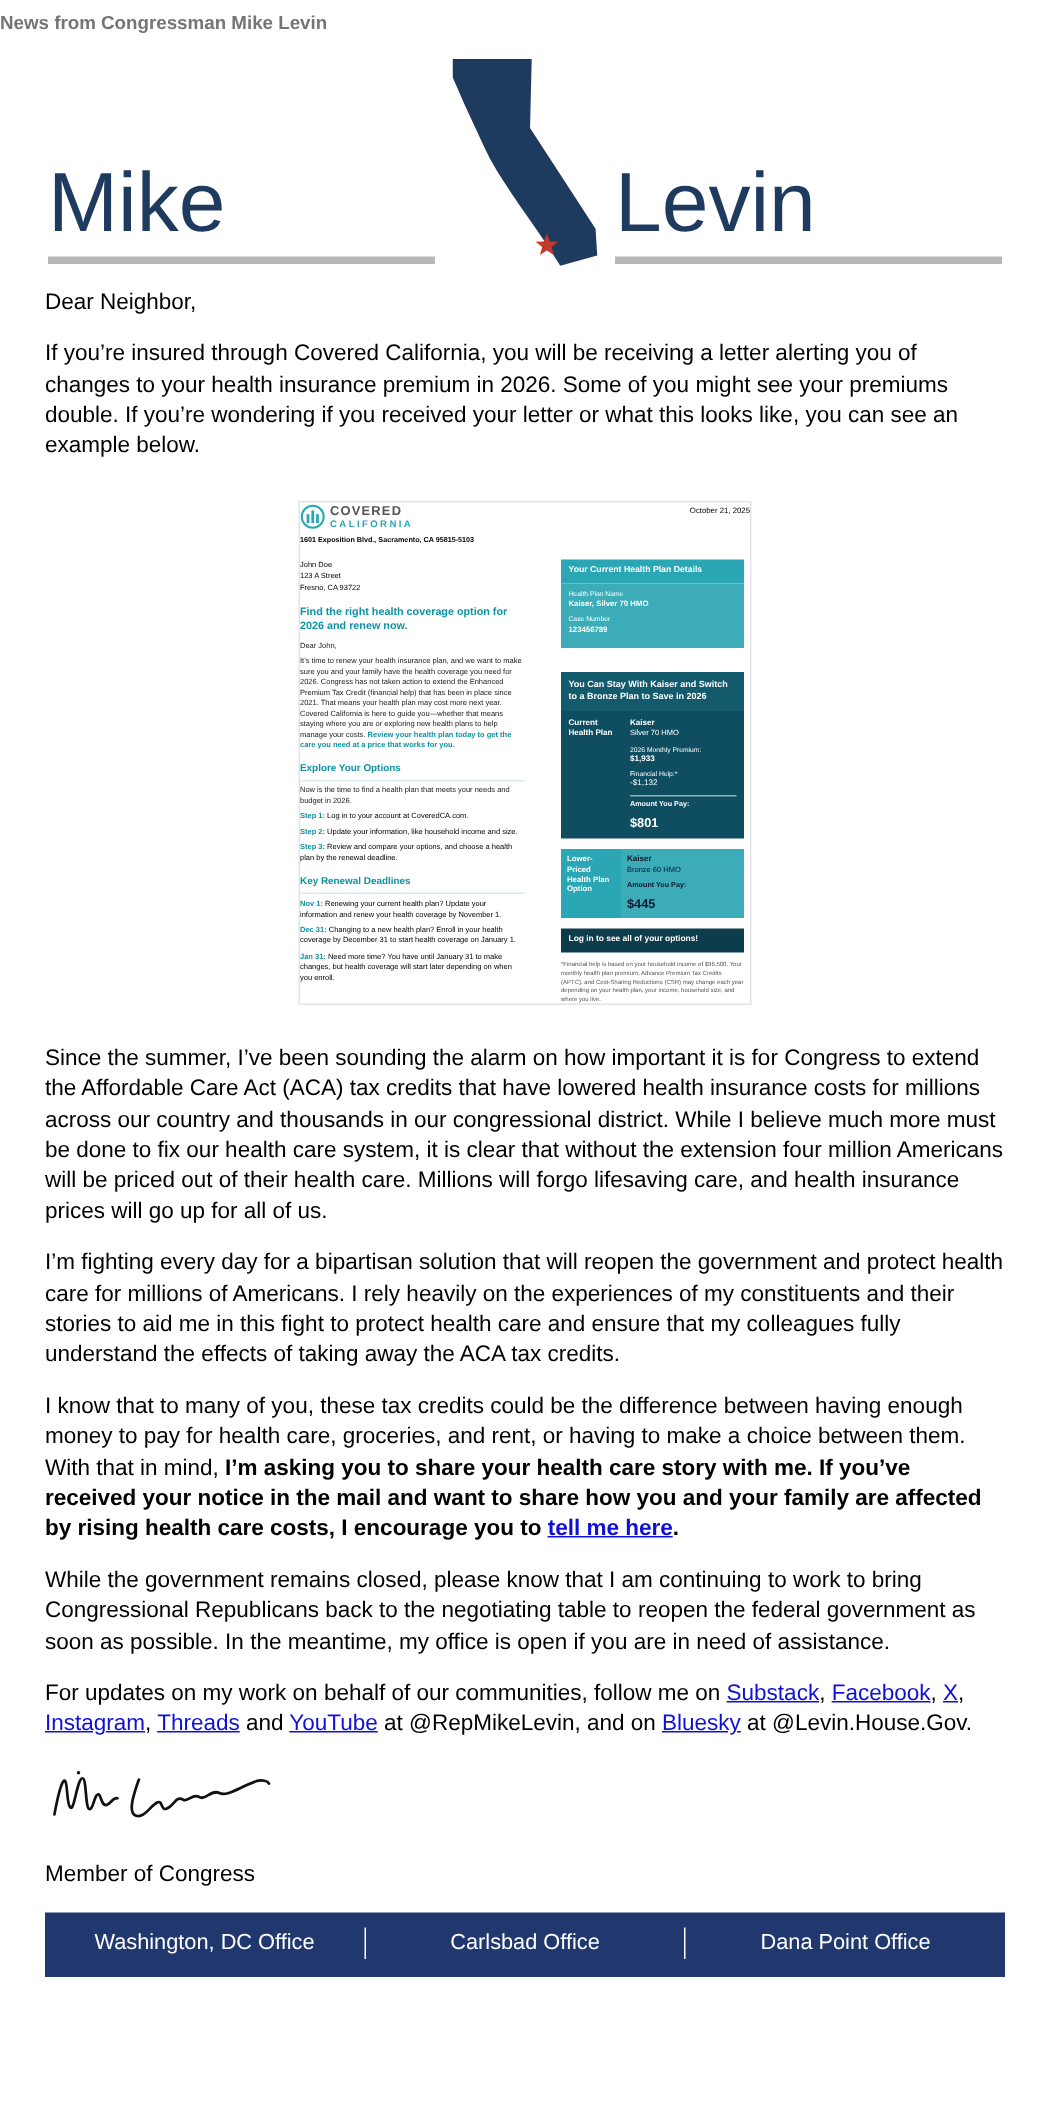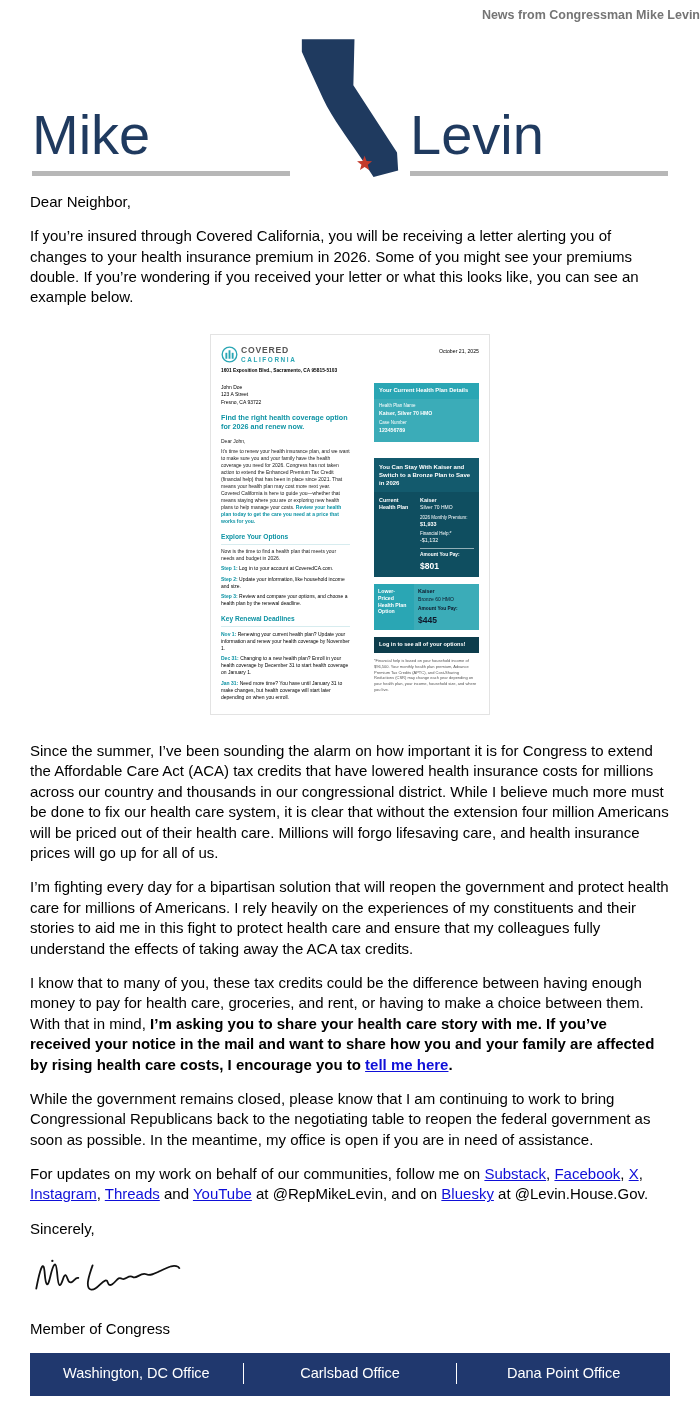--- a/index.html
+++ b/index.html
@@ -4,38 +4,38 @@
 <style>
   :root{
     --navy:#1f3a5f; --footer-navy:#20386e; --red:#c43b2c;
     --teal:#2aa6b4; --teal-mid:#3bacb8; --teal-text:#0e93a4;
     --teal-dark:#135a6d; --teal-deeper:#0f4e60; --teal-cta:#0d3d4c;
     --link:#0f0fd8; --line-gray:#b7b7b7; --preheader-gray:#757575;
   }
   *{box-sizing:border-box}
   body{margin:0;background:#fff;font-family:"Liberation Sans",sans-serif;color:#000}
   .page{width:700px;margin:0 auto;background:#fff;overflow:hidden}
-  .preheader{text-align:right;font-size:12.5px;color:var(--preheader-gray);padding:8px 0 2px;font-weight:bold}
+  .preheader{text-align:left;font-size:12.5px;color:var(--preheader-gray);padding:8px 0 2px;font-weight:bold}
 
   .masthead{display:flex;align-items:flex-end;padding:4px 32px 0}
   .name-cell{flex:1;border-bottom:5px solid var(--line-gray);padding-bottom:10px}
   .name-cell.right{text-align:left}
   .name{font-size:56px;line-height:.95;color:var(--navy);font-weight:400}
   .ca-wrap{width:112px;flex:0 0 auto;margin:0 4px;transform:translateY(8px)}
   .ca-wrap svg{display:block;width:100%}
 
   .tagline{margin:16px 30px 0;text-align:center;color:var(--red);font-weight:bold;font-size:13px;letter-spacing:1.7px;white-space:nowrap}
 
   .content{padding:2px 30px 0;font-size:15px;line-height:1.36}
   .content p{margin:14px 0}
   .b{font-weight:bold}
   a.ln{color:var(--link);text-decoration:underline}
 
   
-  .letter{width:280px;margin:26px auto;border:1px solid #e3e3e3;padding:10px;background:#fff}
+  .letter{width:302px;margin:26px auto;border:1px solid #e3e3e3;background:#fff}
   .lt-top{display:flex;justify-content:space-between}
   .lt-logo{display:flex;align-items:center;gap:3px}
   .cc-icon{width:17px;height:17px}
   .w1{font-size:8.6px;font-weight:bold;color:#555;letter-spacing:.8px}
   .w2{font-size:6.4px;font-weight:bold;color:var(--teal);letter-spacing:1.6px}
   .lt-date{font-size:5.2px;padding-top:3px}
   .lt-addr{font-size:4.8px;font-weight:bold;margin-top:3px}
   .lt-cols{display:flex;gap:24px;margin-top:6px}
   .lt-left{width:150px}
   .lt-right{width:122px}
@@ -186,21 +186,20 @@
         </div>
       </div>
     </div>
 
     <p>Since the summer, I’ve been sounding the alarm on how important it is for Congress to extend the Affordable Care Act (ACA) tax credits that have lowered health insurance costs for millions across our country and thousands in our congressional district. While I believe much more must be done to fix our health care system, it is clear that without the extension four million Americans will be priced out of their health care. Millions will forgo lifesaving care, and health insurance prices will go up for all of us.</p>
     <p>I’m fighting every day for a bipartisan solution that will reopen the government and protect health care for millions of Americans. I rely heavily on the experiences of my constituents and their stories to aid me in this fight to protect health care and ensure that my colleagues fully understand the effects of taking away the ACA tax credits.</p>
     <p><span>I know that to many of you, these tax credits could be the difference between having enough money to pay for health care, groceries, and rent, or having to make a choice between them. With that in mind, </span><span class="b">I’m asking you to share your health care story with me. If you’ve received your notice in the mail and want to share how you and your family are affected by rising health care costs, I encourage you to </span><a href="#" class="ln b">tell me here</a><span class="b">.</span></p>
     <p>While the government remains closed, please know that I am continuing to work to bring Congressional Republicans back to the negotiating table to reopen the federal government as soon as possible. In the meantime, my office is open if you are in need of assistance.</p>
     <p><span>For updates on my work on behalf of our communities, follow me on </span><a href="#" class="ln">Substack</a><span>, </span><a href="#" class="ln">Facebook</a><span>, </span><a href="#" class="ln">X</a><span>, </span><a href="#" class="ln">Instagram</a><span>, </span><a href="#" class="ln">Threads</a><span> and </span><a href="#" class="ln">YouTube</a><span> at @RepMikeLevin, and on </span><a href="#" class="ln">Bluesky</a><span> at @Levin.House.Gov.</span></p>
 
-    <p class="close">Sincerely,</p>
 
     <div class="sig">
       <svg viewBox="0 0 170 46" xmlns="http://www.w3.org/2000/svg" fill="none" stroke="#111" stroke-width="2" stroke-linecap="round">
         <path d="M7 36 C10 20 13 9 15 11 C17 13 16 29 19 31 C22 33 24 9 28 9 C31 9 30 31 33 32 C36 33 37 20 40 21 C42 22 42 30 46 29 C49 28 51 23 54 24"></path>
         <path d="M70 10 C65 24 62 35 68 37 C74 39 79 29 84 27 C88 25 86 35 92 31 C97 28 98 22 103 25 C107 27 110 20 115 23 C119 26 124 17 130 20 C136 23 146 15 158 11 C162 10 166 11 167 13"></path>
         <circle cx="25" cy="5" r="1.3" fill="#111" stroke="none"></circle>
       </svg>
     </div>
 
     <p class="title">Member of Congress</p>

